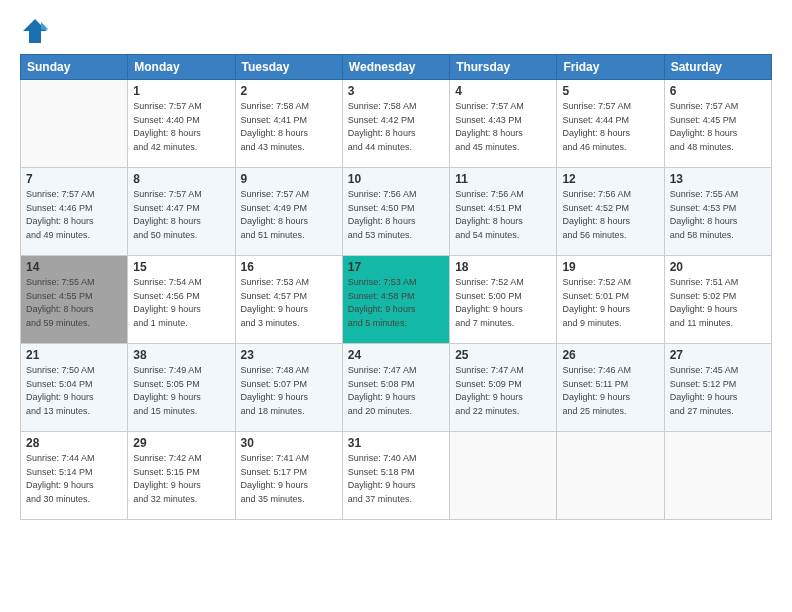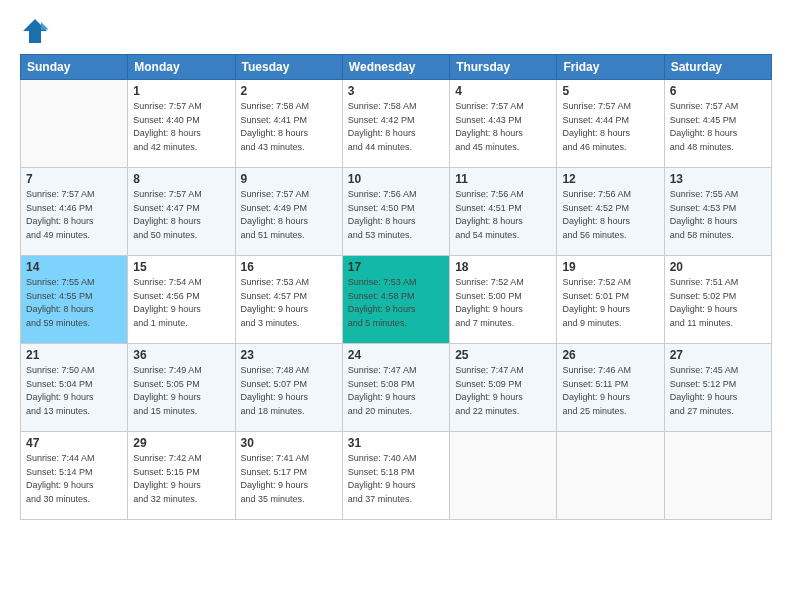--- a/index.html
+++ b/index.html
@@ -233,21 +233,21 @@
           </td>
           <td style="background-color: rgb(242, 247, 252);">
             <div class="day-number">13</div>
             <div class="day-info" style="white-space: pre-line;">Sunrise: 7:55 AM
 Sunset: 4:53 PM
 Daylight: 8 hours
 and 58 minutes.</div>
           </td>
         </tr>
         <tr>
-          <td style="background-color: #7dd3fc;">
+          <td style="background-color: #a3a3a3;">
             <div class="day-number">14</div>
             <div class="day-info" style="white-space: pre-line;">Sunrise: 7:55 AM
 Sunset: 4:55 PM
 Daylight: 8 hours
 and 59 minutes.</div>
           </td>
           <td style="background-color: rgb(255, 255, 255); margin-top: 20px;">
             <div class="day-number">15</div>
             <div class="day-info" style="white-space: pre-line;">Sunrise: 7:54 AM
 Sunset: 4:56 PM
@@ -292,21 +292,21 @@
         </tr>
         <tr>
           <td style="background-color: rgb(242, 247, 252);">
             <div class="day-number">21</div>
             <div class="day-info" style="white-space: pre-line;">Sunrise: 7:50 AM
 Sunset: 5:04 PM
 Daylight: 9 hours
 and 13 minutes.</div>
           </td>
           <td style="background-color: rgb(242, 247, 252);">
-            <div class="day-number">36</div>
+            <div class="day-number">38</div>
             <div class="day-info" style="white-space: pre-line;">Sunrise: 7:49 AM
 Sunset: 5:05 PM
 Daylight: 9 hours
 and 15 minutes.</div>
           </td>
           <td style="background-color: rgb(242, 247, 252);">
             <div class="day-number">23</div>
             <div class="day-info" style="white-space: pre-line;">Sunrise: 7:48 AM
 Sunset: 5:07 PM
 Daylight: 9 hours
@@ -336,21 +336,21 @@
           <td style="background-color: rgb(242, 247, 252);">
             <div class="day-number">27</div>
             <div class="day-info" style="white-space: pre-line;">Sunrise: 7:45 AM
 Sunset: 5:12 PM
 Daylight: 9 hours
 and 27 minutes.</div>
           </td>
         </tr>
         <tr>
           <td style="background-color: rgb(255, 255, 255);">
-            <div class="day-number">47</div>
+            <div class="day-number">28</div>
             <div class="day-info" style="white-space: pre-line;">Sunrise: 7:44 AM
 Sunset: 5:14 PM
 Daylight: 9 hours
 and 30 minutes.</div>
           </td>
           <td style="background-color: rgb(255, 255, 255);">
             <div class="day-number">29</div>
             <div class="day-info" style="white-space: pre-line;">Sunrise: 7:42 AM
 Sunset: 5:15 PM
 Daylight: 9 hours

